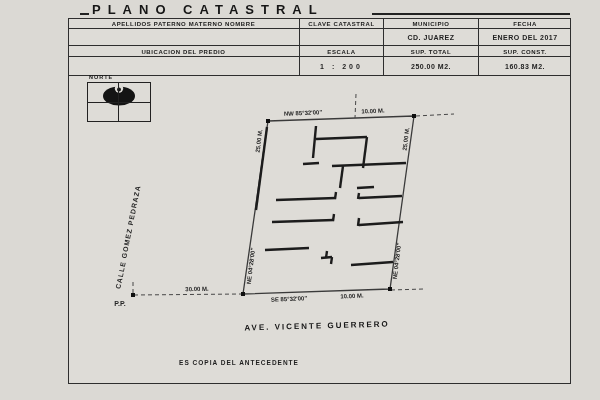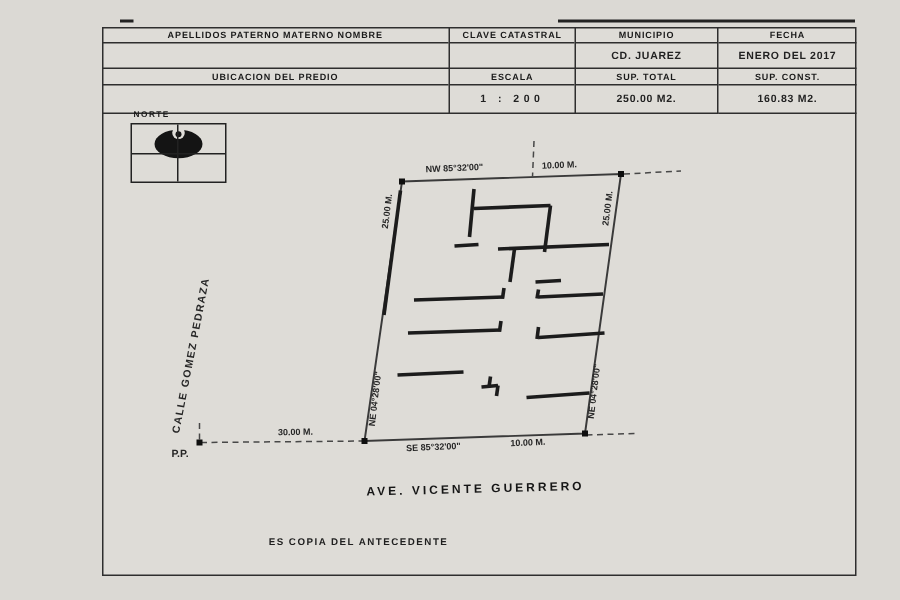--- a/index.html
+++ b/index.html
@@ -41,20 +41,21 @@
   .lbl-b{font-size:7px;font-weight:800;}
   .street-bottom{font-size:8px;font-weight:800;letter-spacing:2px;color:#161616;}
   .note{font-size:6.5px;font-weight:800;letter-spacing:1px;color:#1f1f1f;}
 </style>
 </head>
 <body>
 
 <div class="stage">
 
   <div class="rule rule-left"></div>
+  <div class="title">PLANO CATASTRAL</div>
   <div class="rule rule-right"></div>
 
   <div class="doc-border"></div>
 
   <div class="form">
     <div class="cell">
       <div class="cell-head">APELLIDOS PATERNO  MATERNO  NOMBRE</div>
       <div class="cell-value"></div>
     </div>
     <div class="cell">

